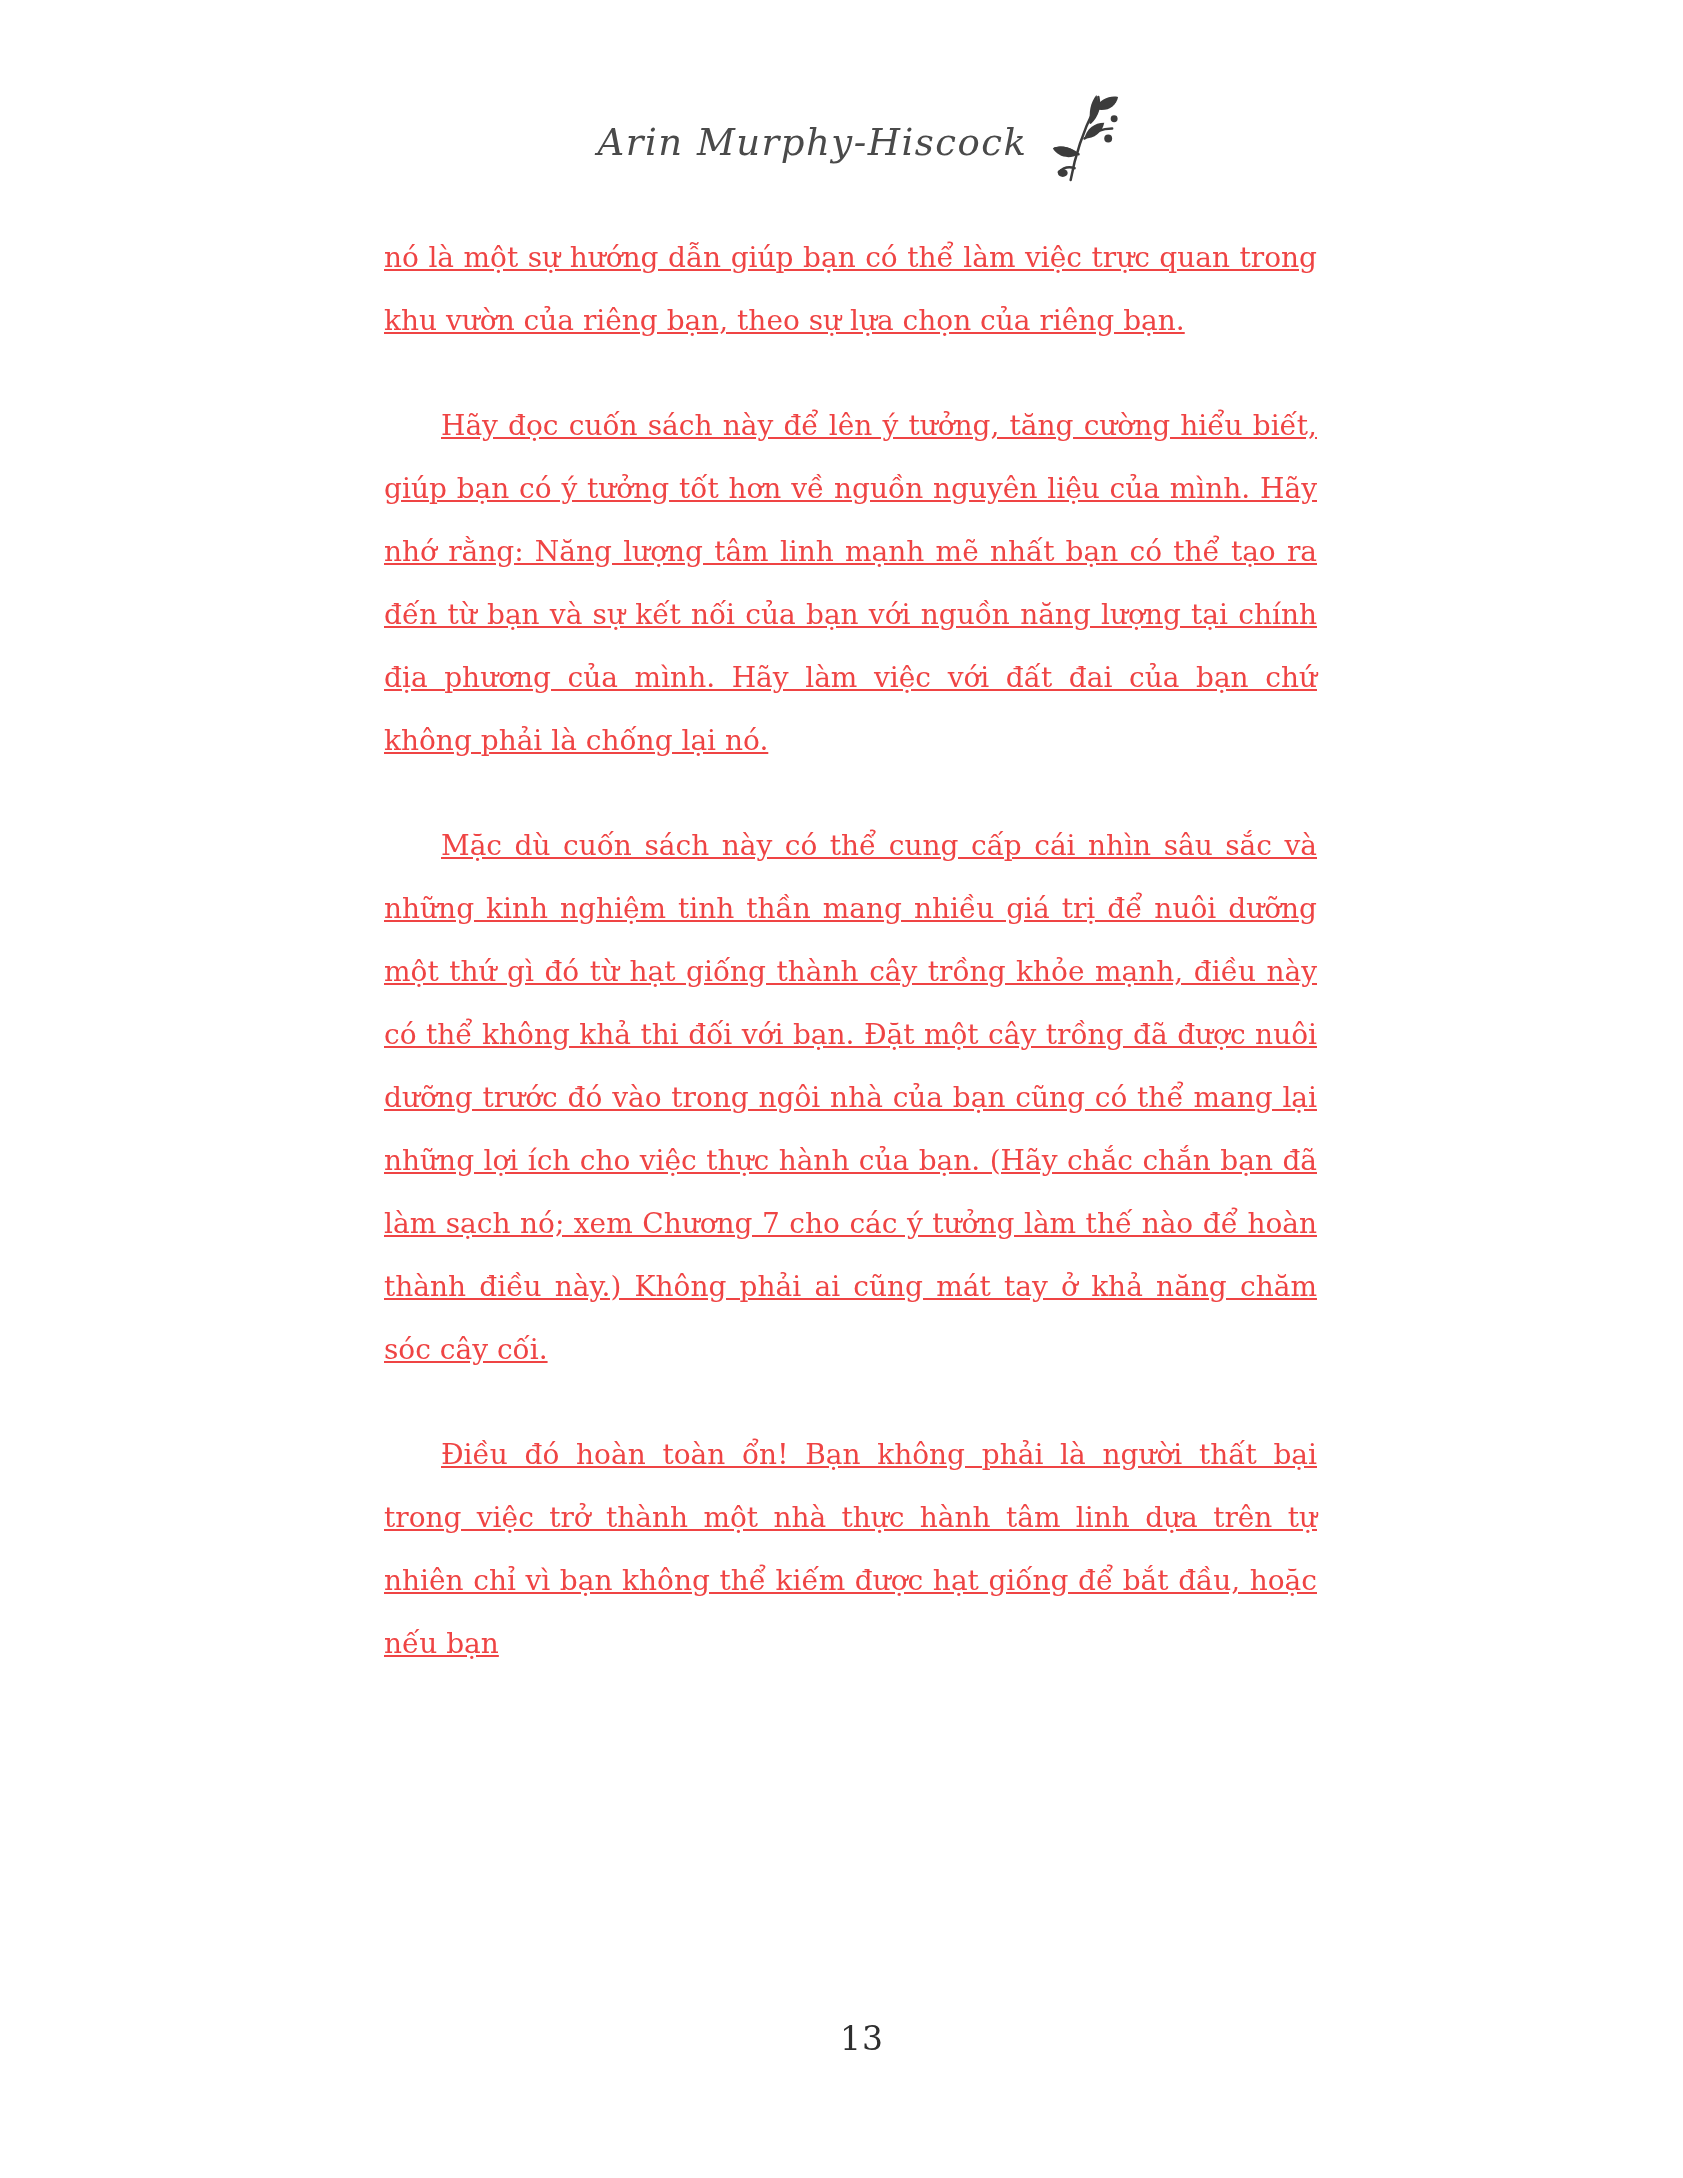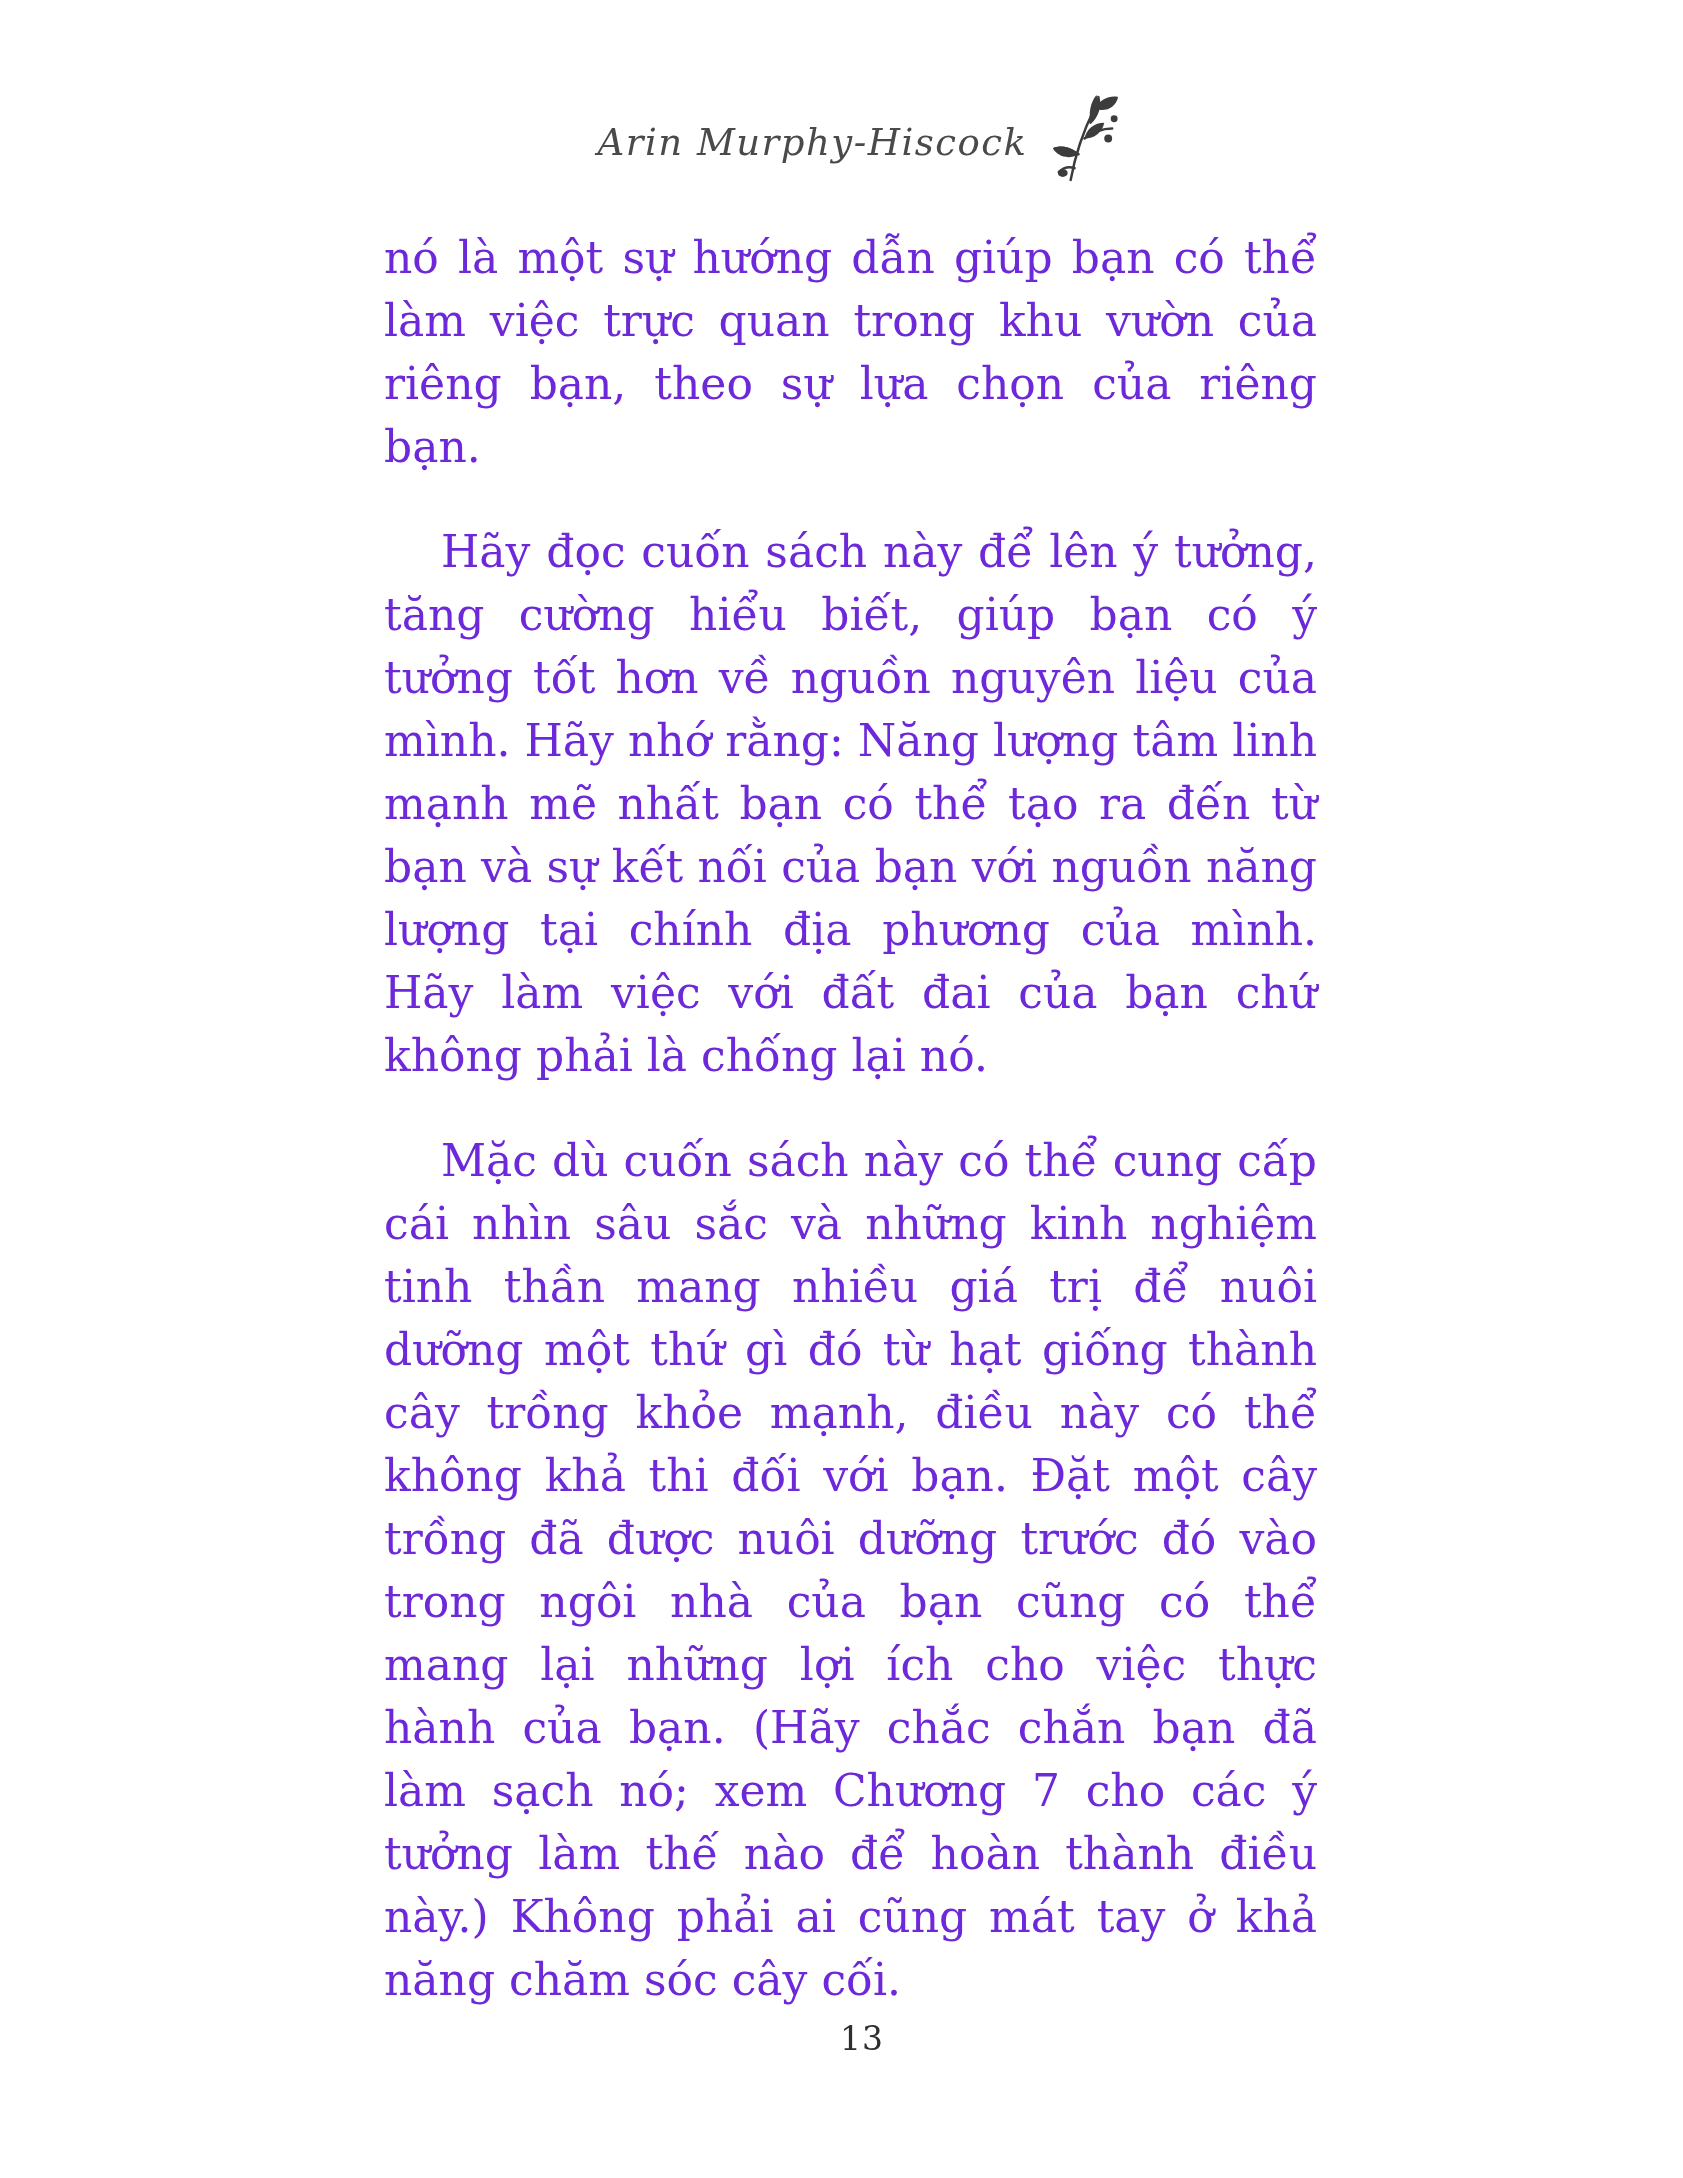--- a/index.html
+++ b/index.html
@@ -43,24 +43,25 @@
     .body-text {
       position: absolute;
       top: 226px;
       left: 384px;
       width: 933px;
       text-align: justify;
       text-justify: inter-word;
     }
     .para {
       margin: 0 0 42px 0;
-      font-size: 44px;
+      font-size: 28px;
       line-height: 63px;
       text-indent: 57px;
-      color: #6d28d9;
+      color: #ef4444;
+      text-decoration: underline;
     }
     .para.first {
       text-indent: 0;
     }
     .page-footer {
       position: absolute;
       bottom: 120px;
       left: 0;
       width: 100%;
       text-align: center;
@@ -97,20 +98,21 @@
           <ellipse cx="74" cy="30" rx="3.5" ry="3.5"></ellipse>
         </g>
       </svg>
     </span>
   </header>
 
   <main class="body-text">
     <p class="para first">nó là một sự hướng dẫn giúp bạn có thể làm việc trực quan trong khu vườn của riêng bạn, theo sự lựa chọn của riêng bạn.</p>
     <p class="para">Hãy đọc cuốn sách này để lên ý tưởng, tăng cường hiểu biết, giúp bạn có ý tưởng tốt hơn về nguồn nguyên liệu của mình. Hãy nhớ rằng: Năng lượng tâm linh mạnh mẽ nhất bạn có thể tạo ra đến từ bạn và sự kết nối của bạn với nguồn năng lượng tại chính địa phương của mình. Hãy làm việc với đất đai của bạn chứ không phải là chống lại nó.</p>
     <p class="para">Mặc dù cuốn sách này có thể cung cấp cái nhìn sâu sắc và những kinh nghiệm tinh thần mang nhiều giá trị để nuôi dưỡng một thứ gì đó từ hạt giống thành cây trồng khỏe mạnh, điều này có thể không khả thi đối với bạn. Đặt một cây trồng đã được nuôi dưỡng trước đó vào trong ngôi nhà của bạn cũng có thể mang lại những lợi ích cho việc thực hành của bạn. (Hãy chắc chắn bạn đã làm sạch nó; xem Chương 7 cho các ý tưởng làm thế nào để hoàn thành điều này.) Không phải ai cũng mát tay ở khả năng chăm sóc cây cối.</p>
+    <p class="para">Điều đó hoàn toàn ổn! Bạn không phải là người thất bại trong việc trở thành một nhà thực hành tâm linh dựa trên tự nhiên chỉ vì bạn không thể kiếm được hạt giống để bắt đầu, hoặc nếu bạn</p>
   </main>
 
   <footer class="page-footer">
     <span class="page-number">13</span>
   </footer>
 
 </div>
 
 
 </body></html>

